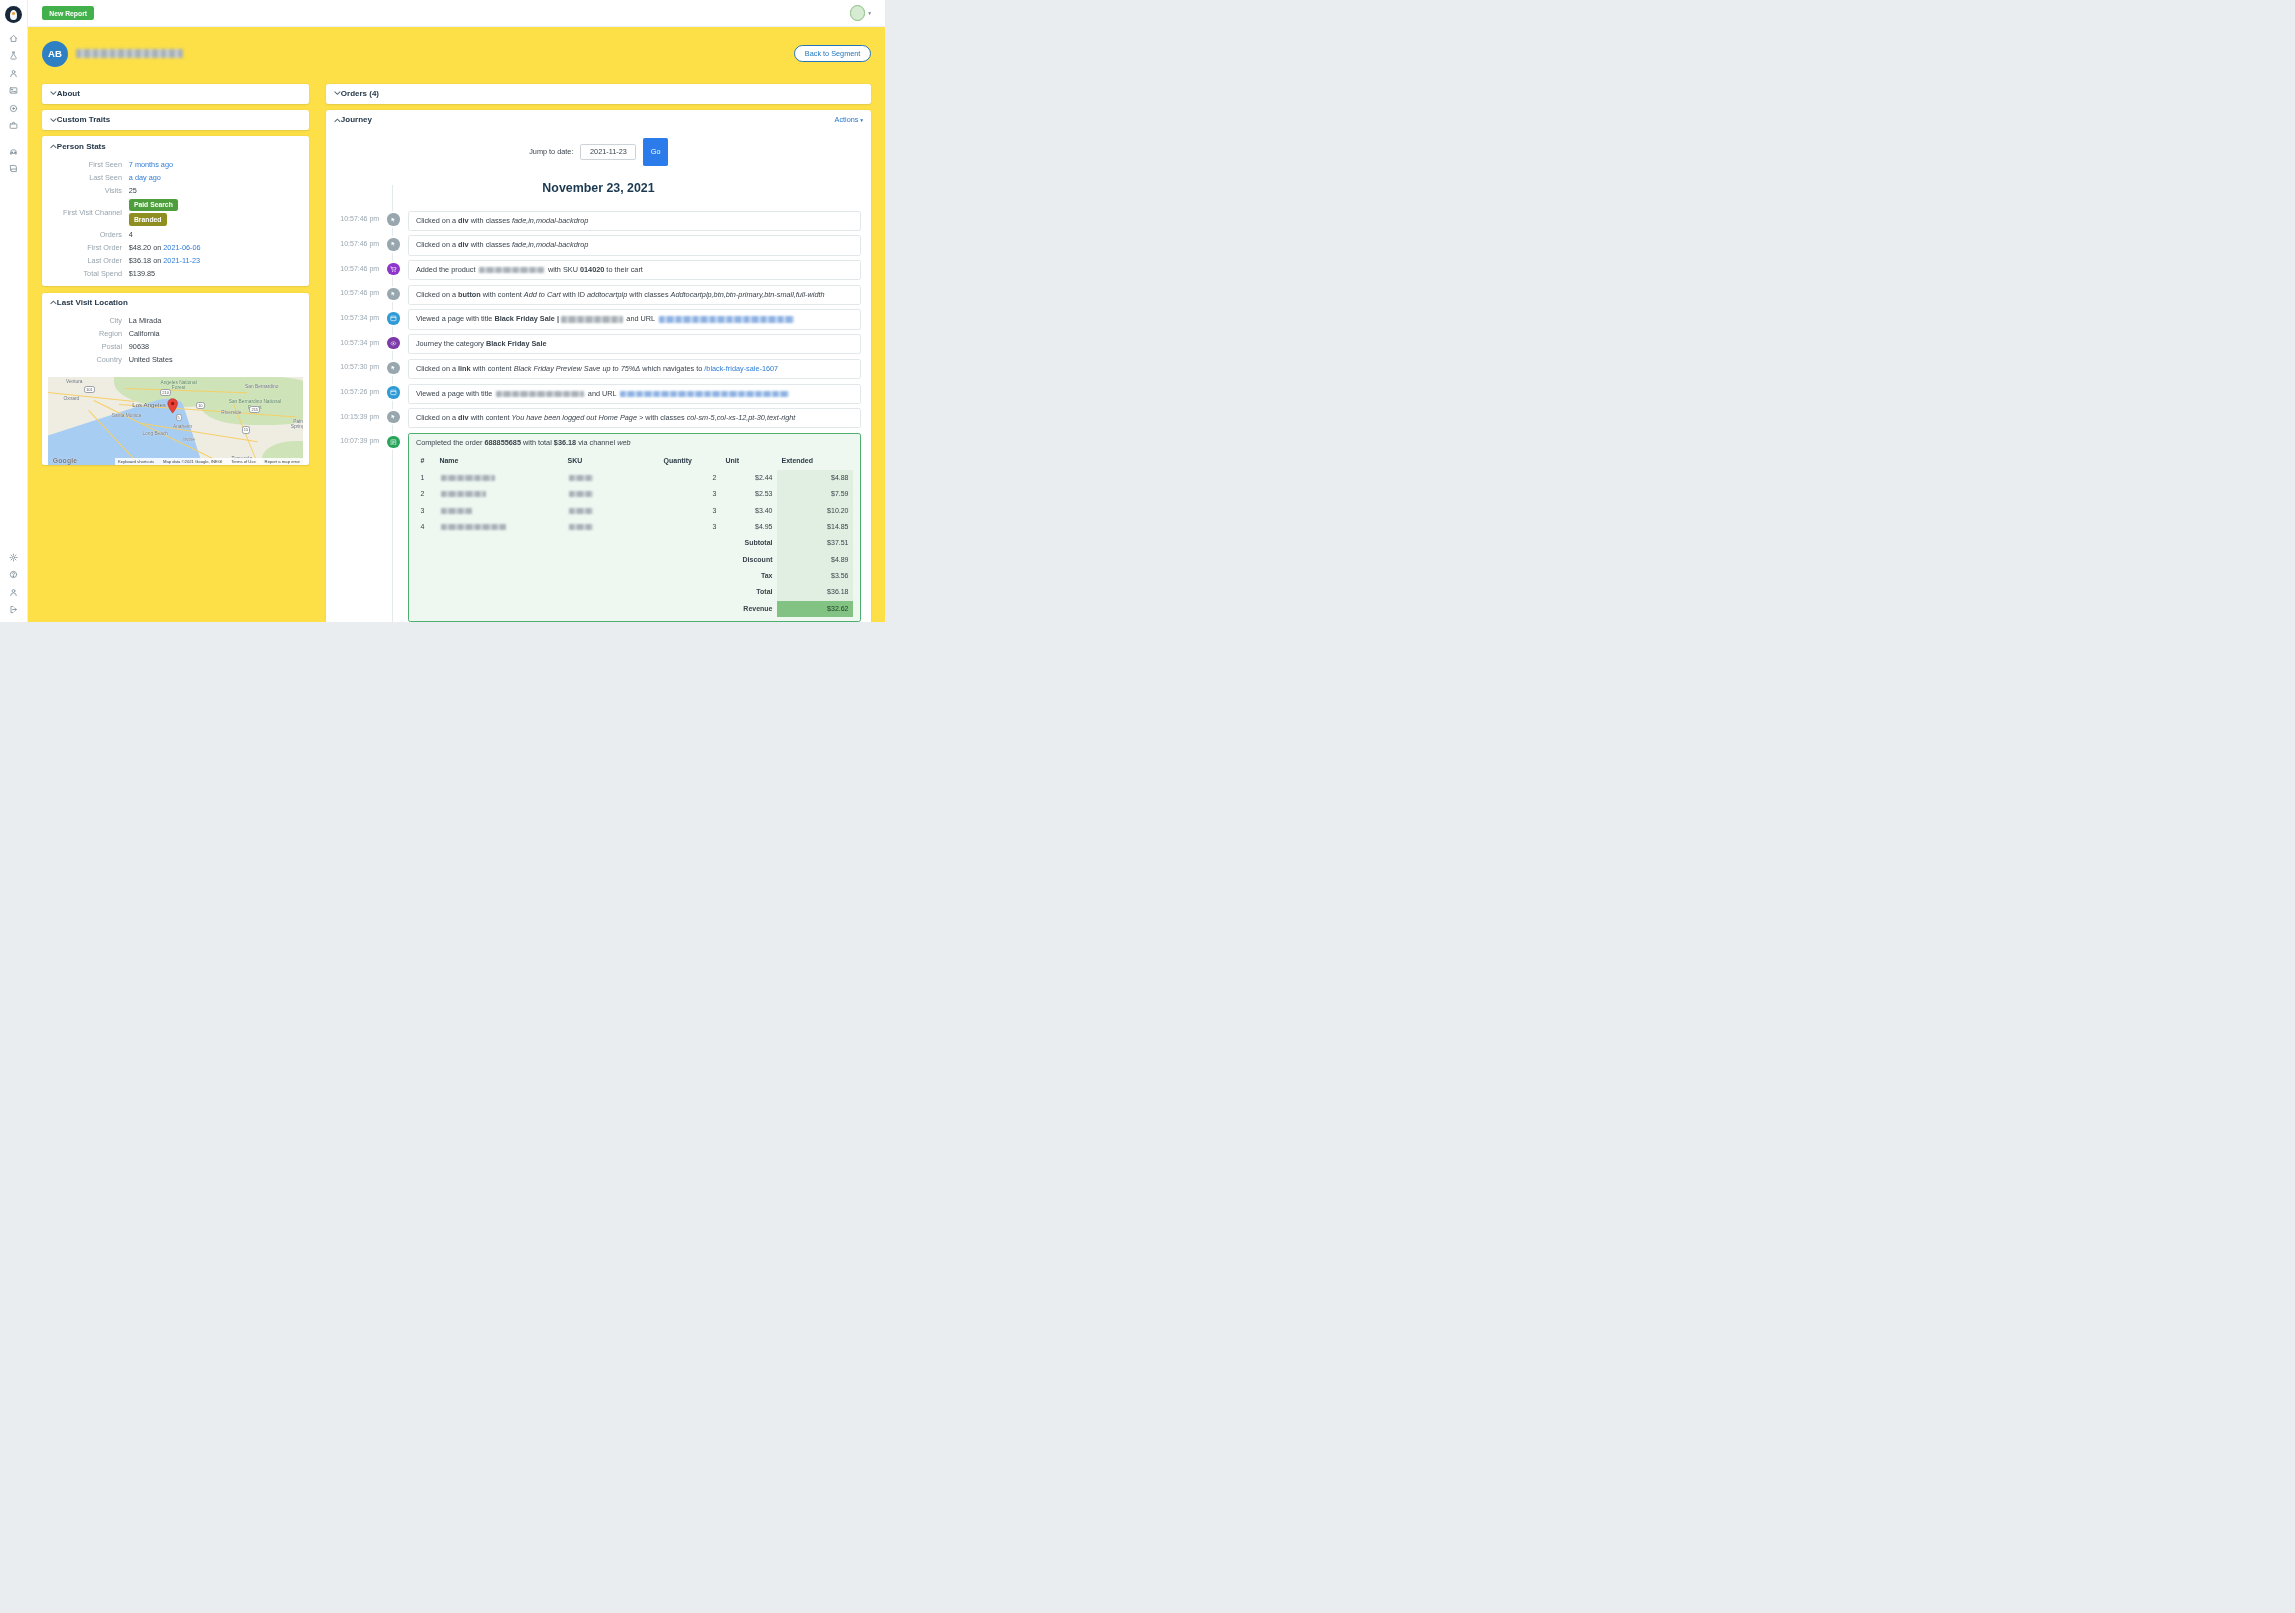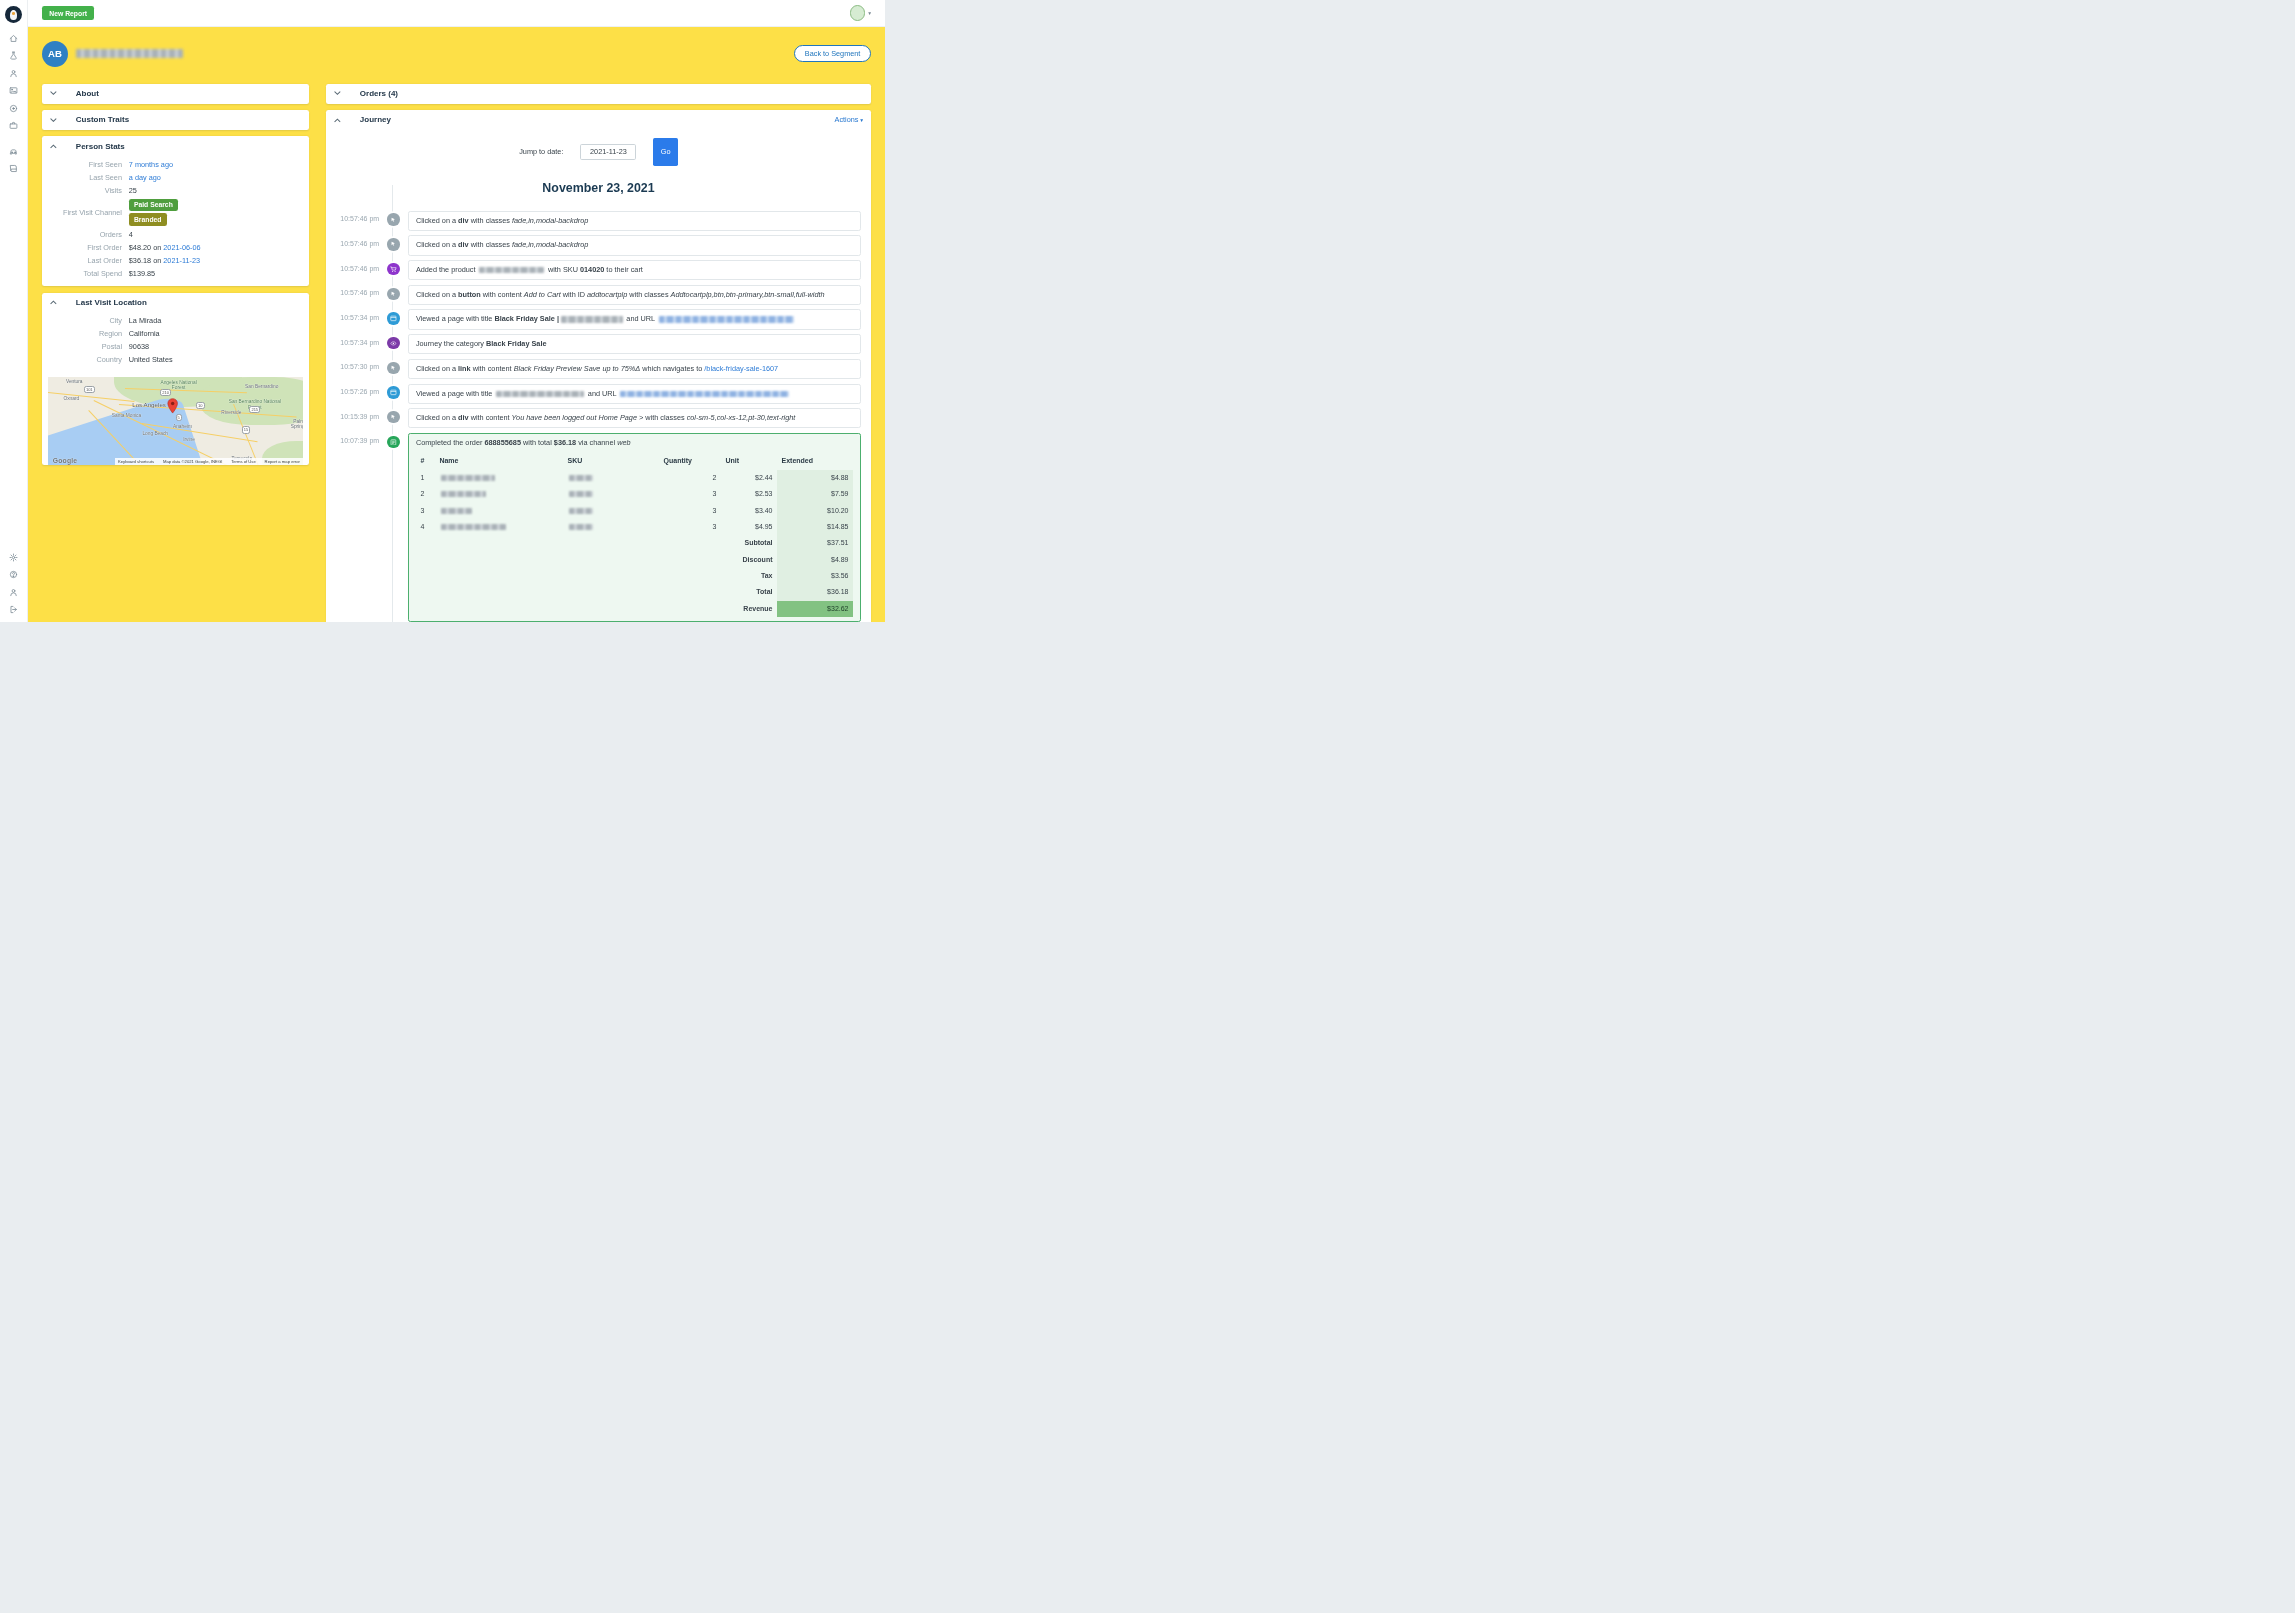--- a/index.html
+++ b/index.html
@@ -34,21 +34,21 @@
     background:repeating-linear-gradient(90deg,#a9b1b7 0,#a9b1b7 5.1px,#ccd2d6 5.1px,#ccd2d6 8.5px);filter:blur(0.9px)}
   .redact.url{background:repeating-linear-gradient(90deg,#8fb2e2 0,#8fb2e2 5.1px,#c2d6f0 5.1px,#c2d6f0 8.5px)}
   .name-redact{width:107px;height:8.5px;margin-left:8px;filter:blur(1.4px)}
   .btn-back{margin-left:auto;background:#fff;border:0.6px solid #2176bd;color:#2176bd;border-radius:9px;padding:3.4px 9.6px;font-size:7.3px;cursor:pointer;font-family:inherit}
 
   .columns{display:flex;gap:17px;margin-top:17px;align-items:flex-start}
   .col-left{width:267px;flex-shrink:0}
   .col-right{flex:1;min-width:0}
 
   .panel{background:#fff;border-radius:2.3px;box-shadow:0 0.6px 1.7px rgba(40,50,60,.13);margin-bottom:6.2px}
-  .panel-h{display:flex;align-items:center;gap:19px;padding:5.6px 8px;cursor:pointer}
+  .panel-h{display:flex;align-items:center;gap:0;padding:5.6px 8px;cursor:pointer}
   .panel-h h3{margin:0;font-size:8px;font-weight:bold;color:#24384a}
   .chev{width:6.8px;height:6.8px;display:flex;align-items:center;justify-content:center;color:#5b6b76;flex-shrink:0}
   .chev.up svg{transform:rotate(180deg)}
   .spacer{flex:1}
   .actions{color:#2878d0;font-size:7.3px;cursor:pointer}
   .actions .caret{color:#2878d0;margin-left:1.7px}
 
   .stats-body{padding:1.1px 8px 6.8px}
   .srow{display:flex;align-items:center;padding:2px 0;font-size:7.3px;line-height:9px}
   .srow .lab{width:72px;text-align:right;color:#97a4ad;flex-shrink:0}
@@ -79,21 +79,21 @@
   .mlabel.forest{color:#4c7d4c;white-space:normal;text-align:center}
   .mlabel.city[style*="width"]{white-space:normal;text-align:center}
   .mshield{position:absolute;font-size:4px;background:#fff;border:0.6px solid #9aa0a6;border-radius:2.3px;padding:0 1.1px;color:#555;line-height:5.1px}
   .pin{position:absolute;left:46.5%;top:24%}
   .map-google{position:absolute;left:4.5px;bottom:1.1px;font-size:6.8px;font-weight:bold;color:#70757a;letter-spacing:0.2px;text-shadow:0 0 1.1px #fff}
   .map-attr{position:absolute;left:67px;right:0;bottom:0;height:7.3px;background:rgba(255,255,255,.85);display:flex;align-items:center;justify-content:space-between;padding:0 2.8px;font-size:4.2px;color:#3c4043;white-space:nowrap;gap:3.4px}
   .map-attr span{cursor:pointer}
 
   
   .journey-body{padding:2.3px 10.2px 11.3px}
-  .jump-row{display:flex;justify-content:center;align-items:center;gap:17px;margin:5.6px 0 2.3px;font-size:7.3px;color:#39434b}
+  .jump-row{display:flex;justify-content:center;align-items:center;gap:7px;margin:5.6px 0 2.3px;font-size:7.3px;color:#39434b}
   .jump-row input{width:56px;height:16px;border:0.6px solid #ccd4d9;border-radius:1.7px;text-align:center;font-size:7.3px;color:#39434b;font-family:inherit}
   .btn-go{background:#2b7bea;color:#fff;border:none;border-radius:1.7px;height:28px;padding:0 7.3px;font-size:7.3px;cursor:pointer;font-family:inherit}
   .date-heading{text-align:center;color:#1b3a52;font-size:12.4px;margin:14.7px 0 16px;font-weight:bold}
   .timeline{position:relative}
   .timeline:before{content:"";position:absolute;left:56px;top:-26px;bottom:-226px;width:1.1px;background:#e4e9ec}
   .ev{display:flex;align-items:flex-start;margin-bottom:4.5px;position:relative}
   .ev-time{width:43px;text-align:right;color:#9aa7b0;font-size:7px;padding-top:4.5px;flex-shrink:0}
   .ev-icon{width:12.4px;height:12.4px;border-radius:50%;flex-shrink:0;margin:2.8px 0 0 8px;display:flex;align-items:center;justify-content:center;box-shadow:0 0 0 1.7px #fff;position:relative;z-index:1}
   .ic-click{background:#98a6ae}
   .ic-cart{background:#8e35cc}

